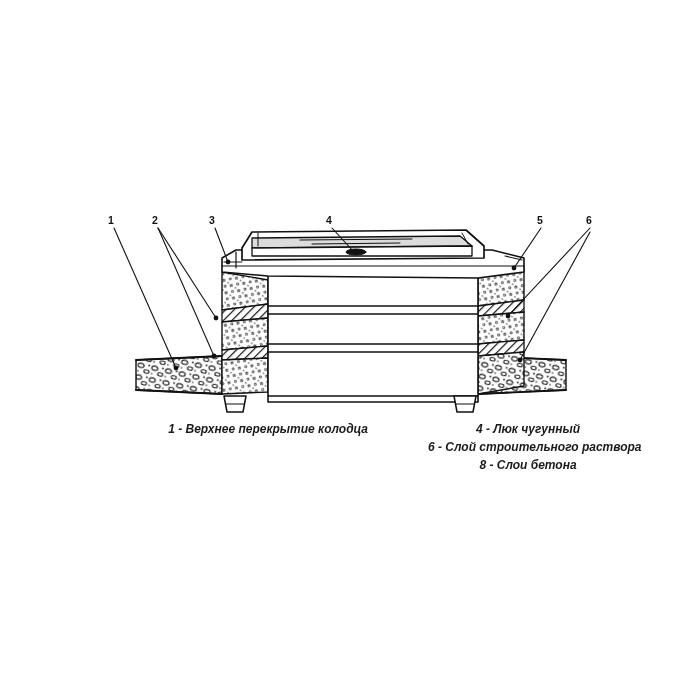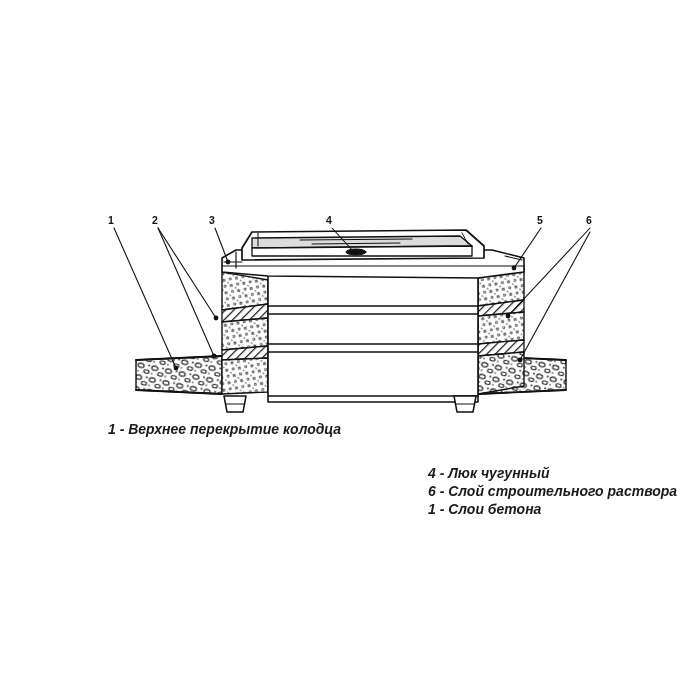--- a/index.html
+++ b/index.html
@@ -37,29 +37,30 @@
     display: flex;
     flex-direction: row;
     gap: 0px;
   }
   .legend-col {
     display: flex;
     flex-direction: column;
     gap: 5px;
   }
   .legend-col.left { width: 320px; }
-  .legend-col.right { width: 200px; margin-top: 44px; }
+  .legend-col.right { width: 200px; }
   .legend-item {
     font-family: "Liberation Sans", sans-serif;
-    font-size: 14px;
+    font-size: 12px;
     font-style: italic;
     font-weight: bold;
     color: #1a1a1a;
     white-space: nowrap;
     line-height: 13px;
+    text-align: center;
   }
   .callout-num {
     position: absolute;
     font-family: "Liberation Sans", sans-serif;
     font-size: 10.5px;
     font-weight: bold;
     color: #111111;
   }
 </style>
 </head>
@@ -186,17 +187,17 @@
   <div class="callout-num" style="left:537px; top:214px;">5</div>
   <div class="callout-num" style="left:586px; top:214px;">6</div>
 
   <div class="legend">
     <div class="legend-col left">
       <div class="legend-item">1 - Верхнее перекрытие колодца</div>
     </div>
     <div class="legend-col right">
       <div class="legend-item">4 - Люк чугунный</div>
       <div class="legend-item">6 - Слой строительного раствора</div>
-      <div class="legend-item">1 - Слои бетона</div>
+      <div class="legend-item">8 - Слои бетона</div>
     </div>
   </div>
 
 </div>
 
 </body></html>

